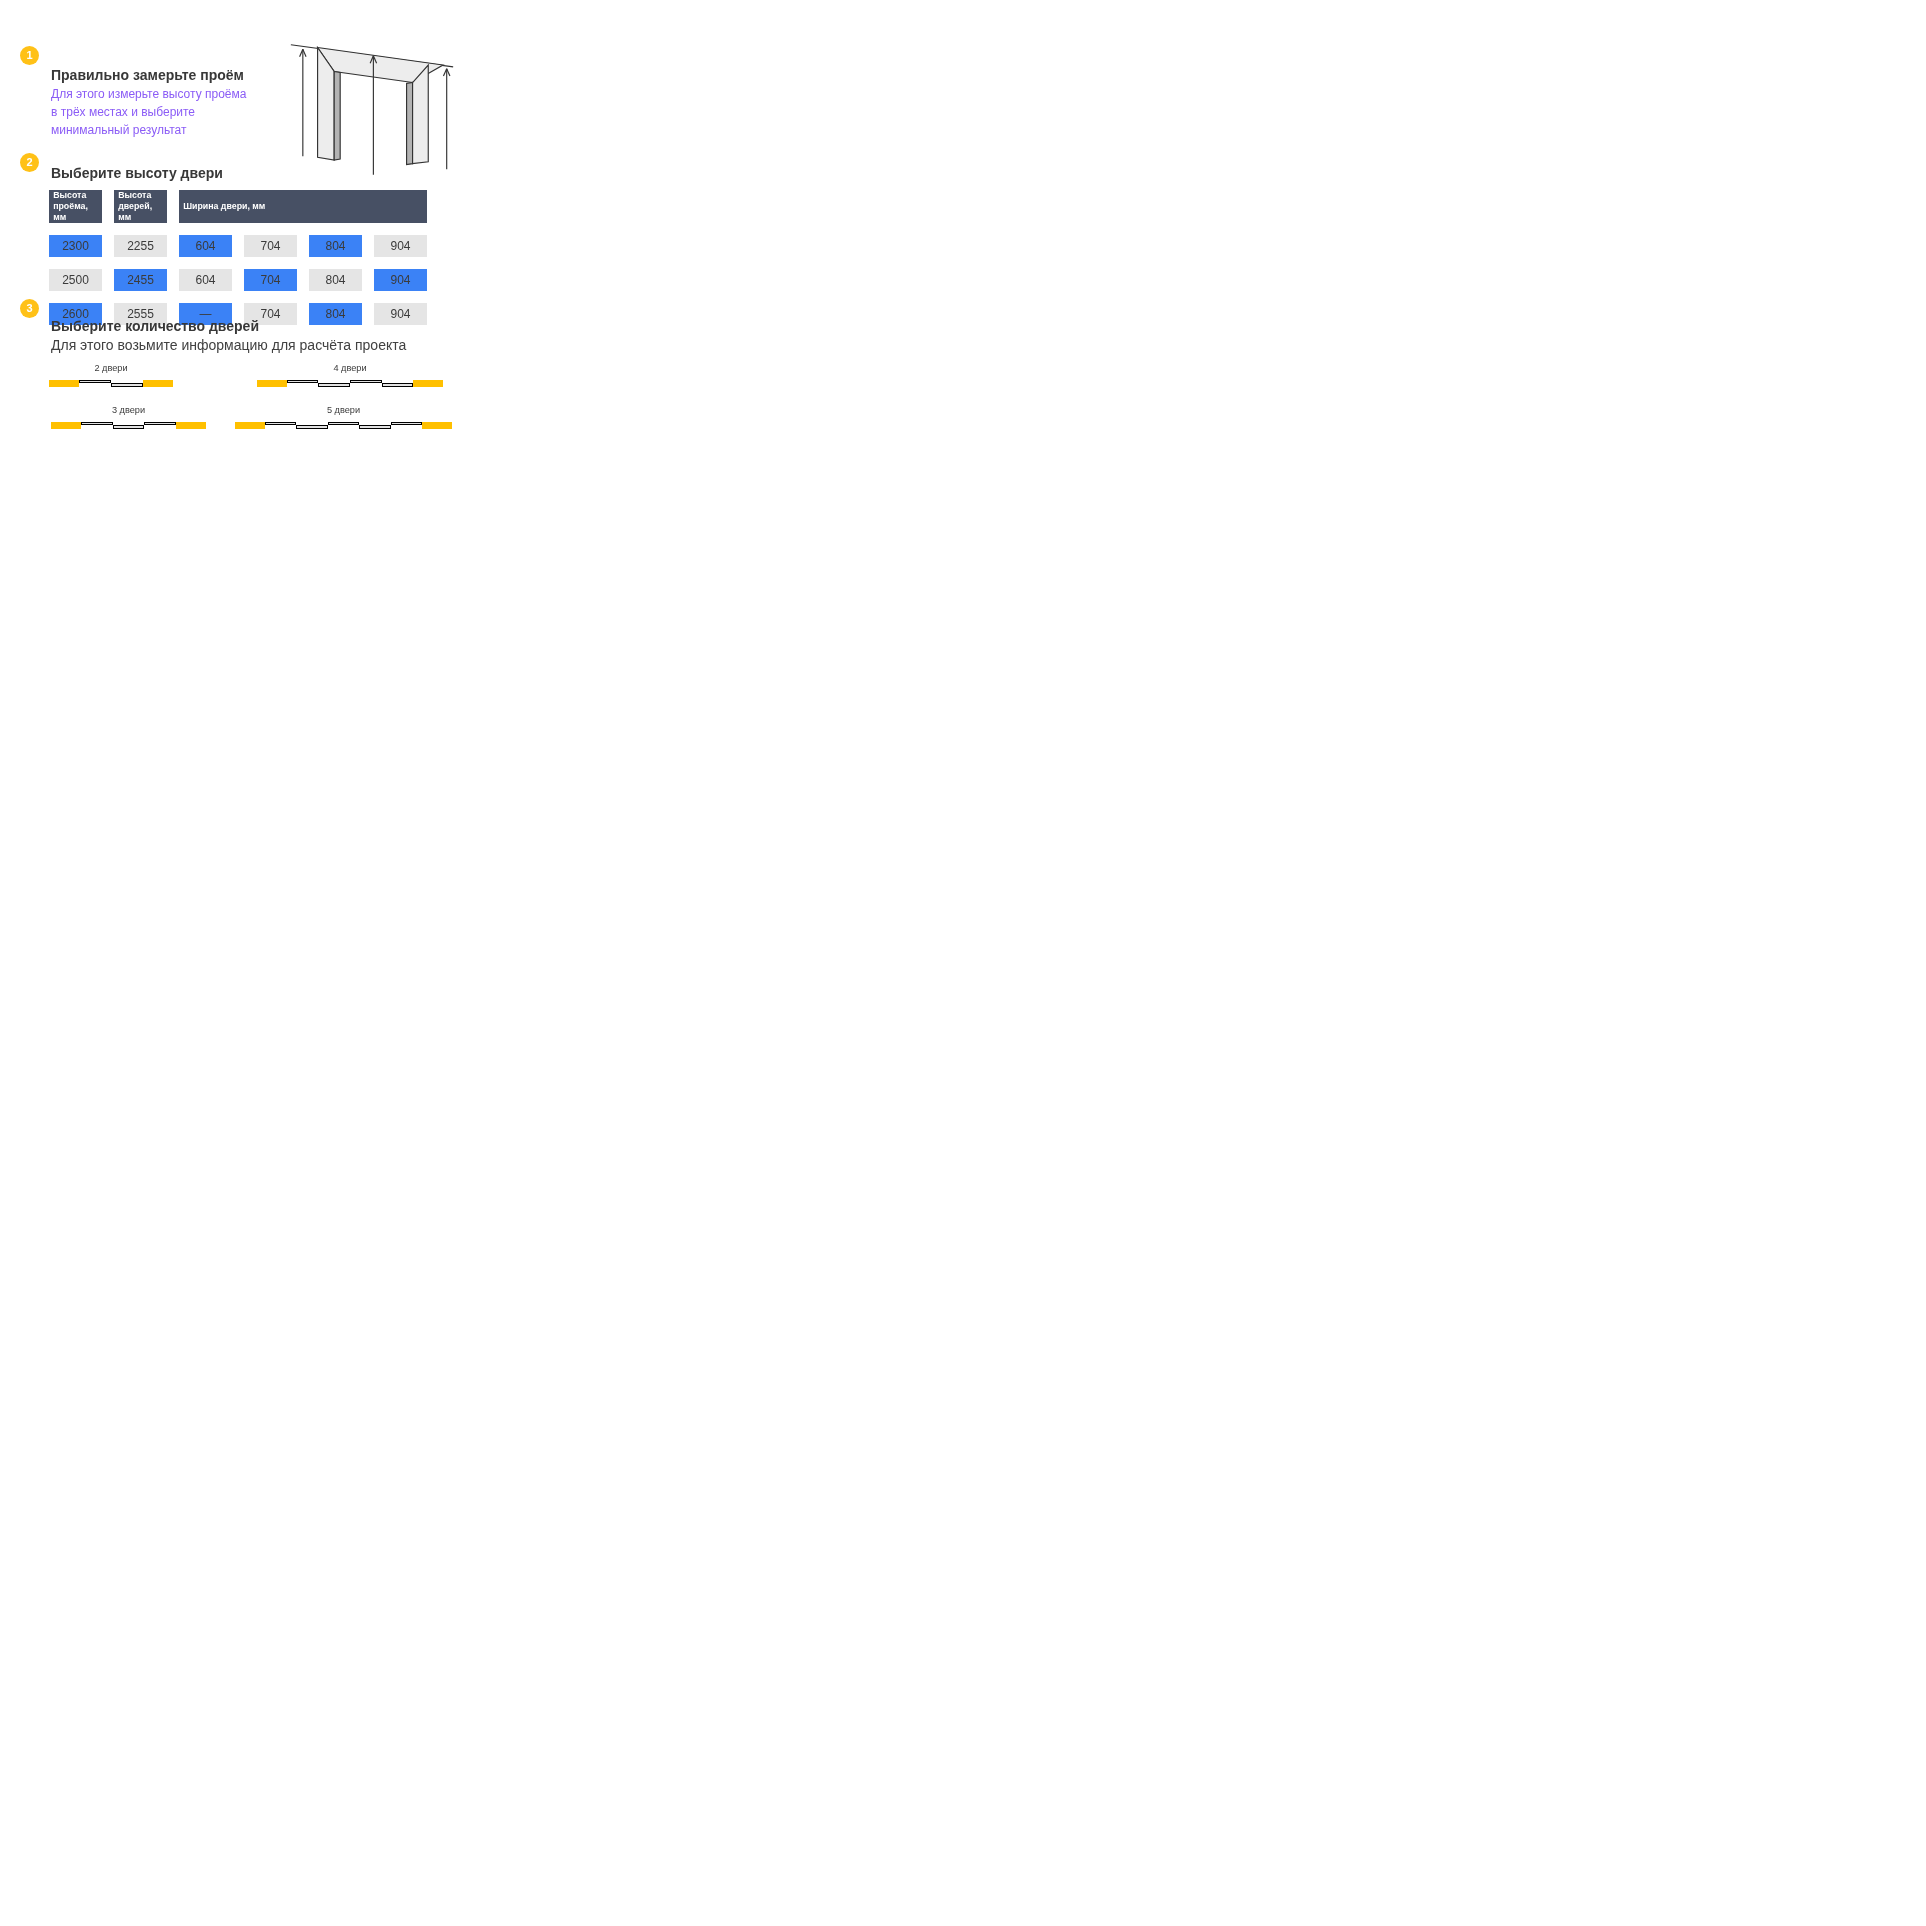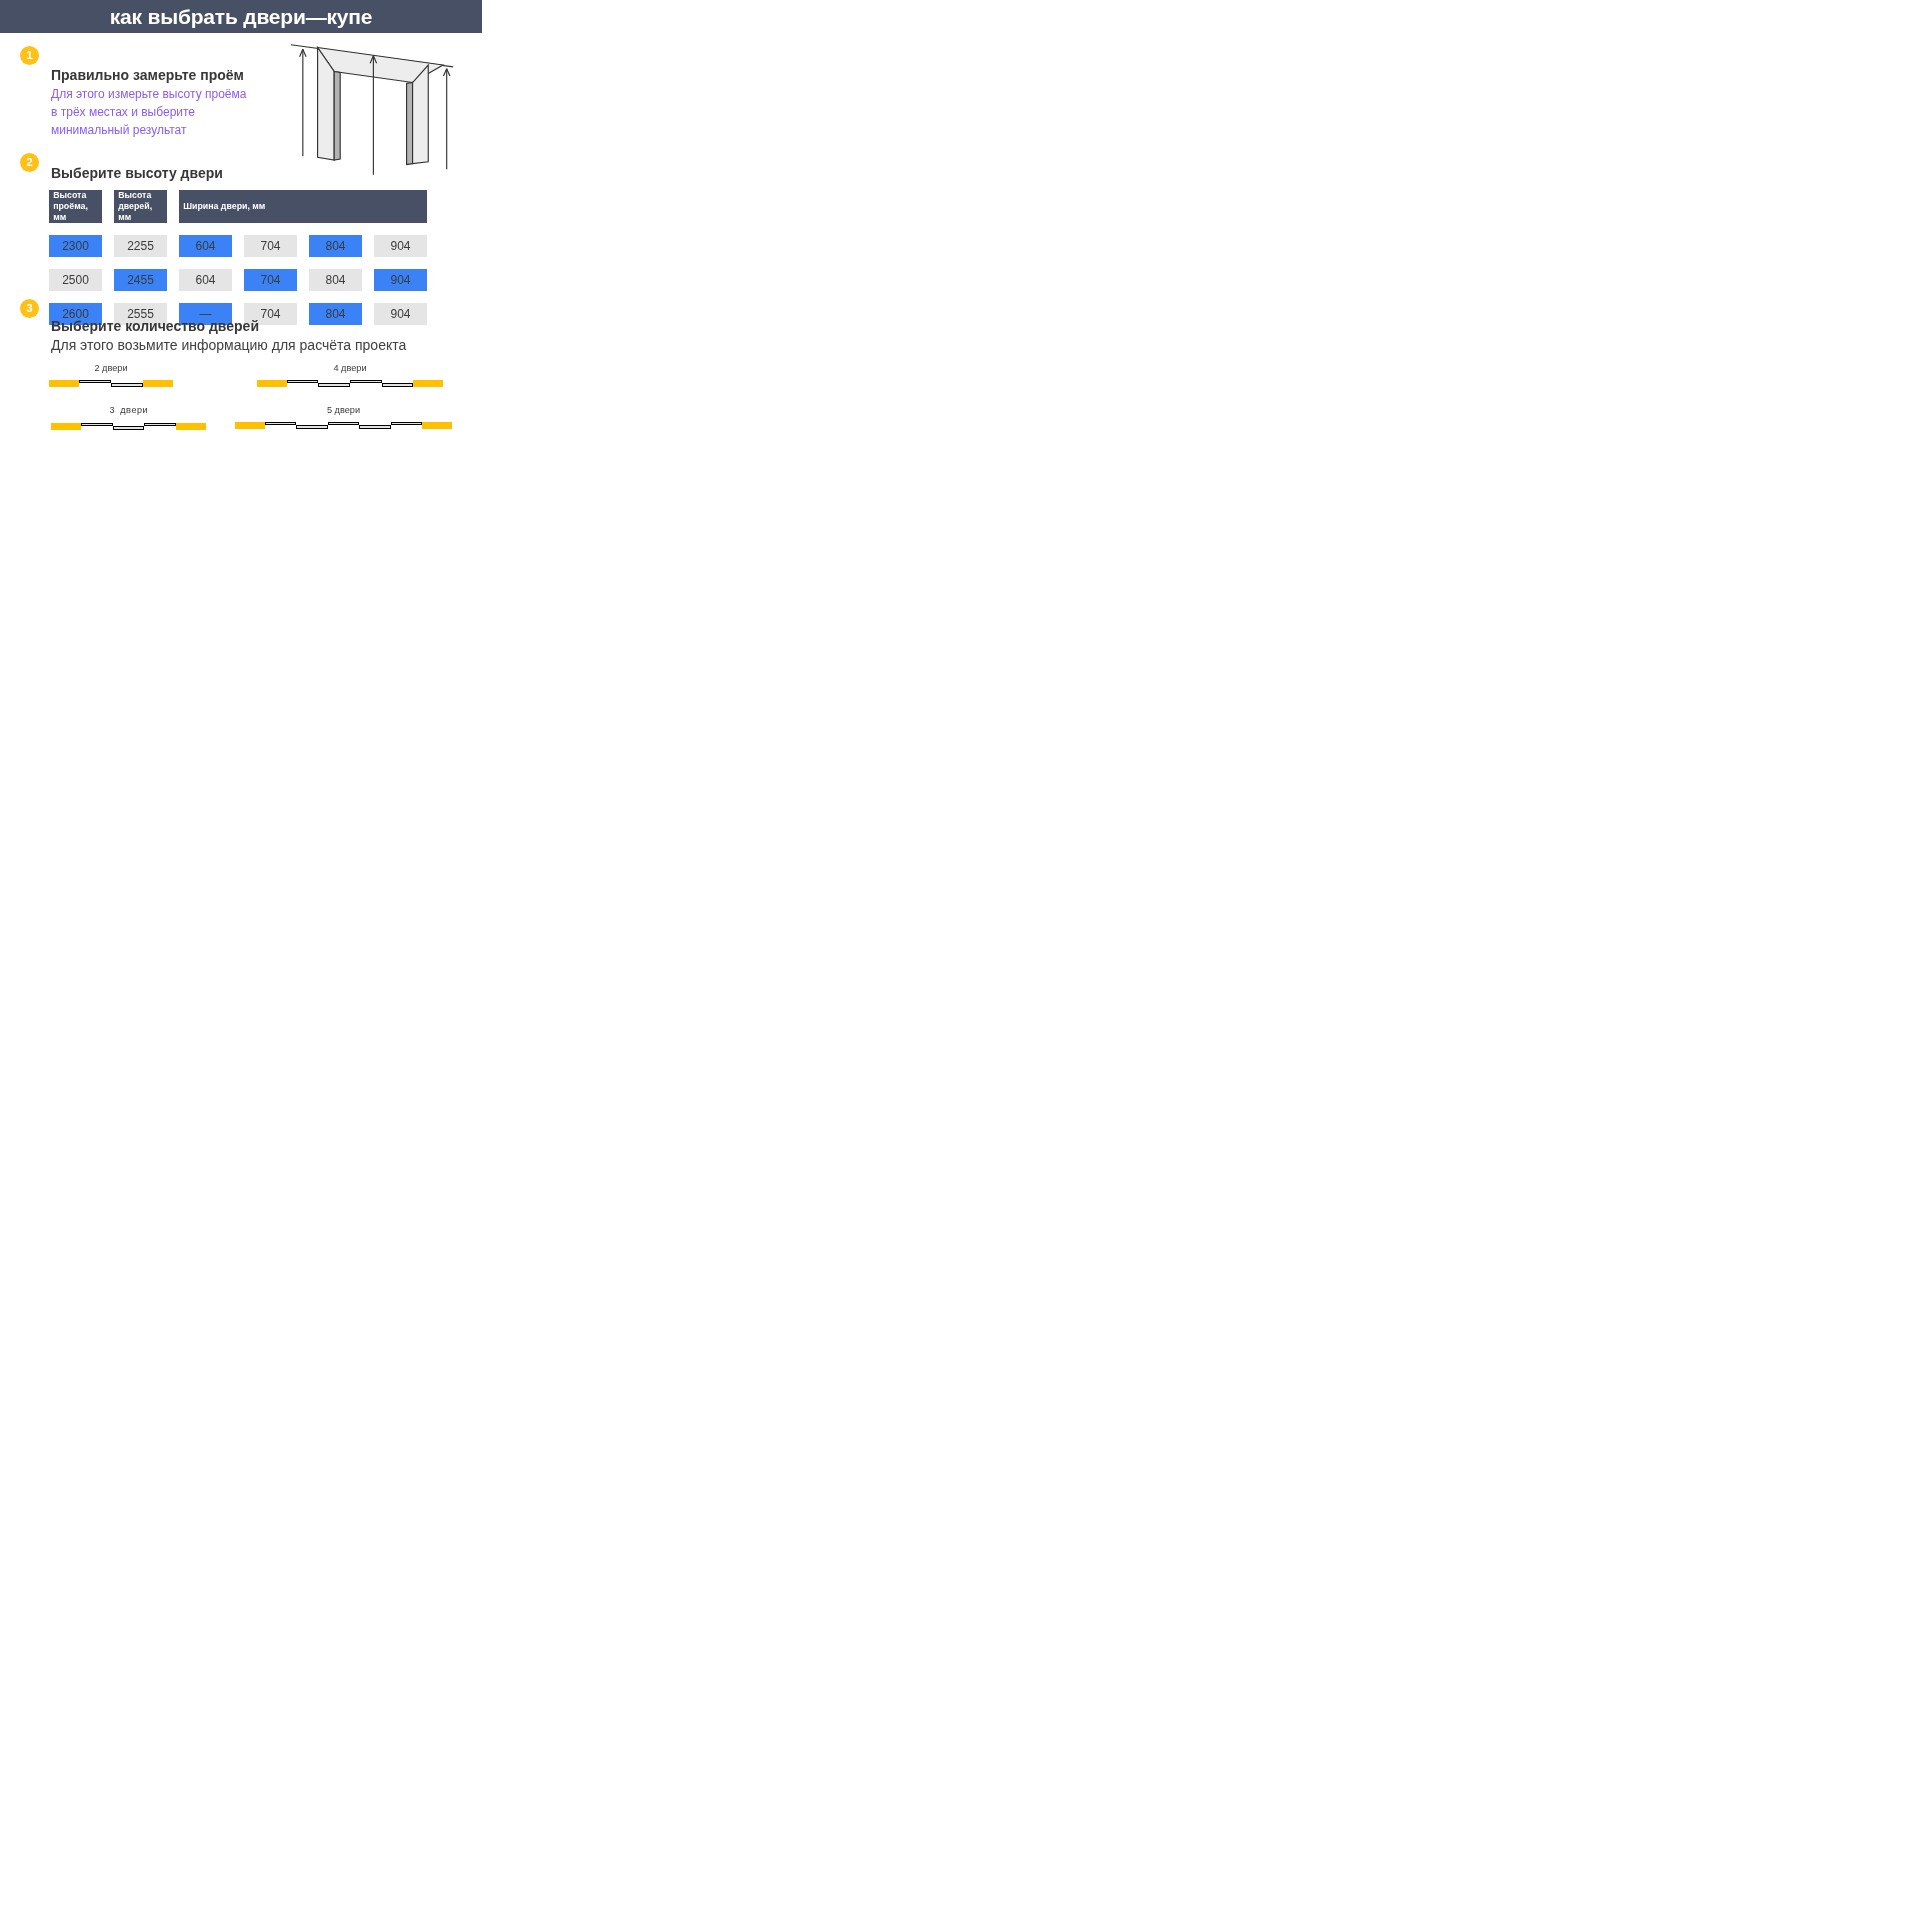--- a/index.html
+++ b/index.html
@@ -48,23 +48,20 @@
   .blk-yellow{height:7.4px;background:#FFC000;}
   .blk-door{height:3.7px;background:#E2E2E2;border:0.9px solid #000;box-sizing:border-box;}
   .door-top{align-self:flex-start;}
   .door-bottom{align-self:flex-end;}
 </style>
 </head>
 <body>
 
 <div class="page">
 
-  <div class="band">
-    <h1>как выбрать двери—купе</h1>
-  </div>
 
   <div class="badge badge1">1</div>
   <div class="step-title s1-title">Правильно замерьте проём</div>
   <div class="step-body s1-body">
     <div>Для этого измерьте высоту проёма</div>
     <div>в трёх местах и выберите</div>
     <div>минимальный результат</div>
   </div>
 
   <svg class="doorway" width="166" height="139" viewBox="0 0 360 300">
@@ -127,21 +124,21 @@
   <div id="diagrams">
       <div class="diagram" style="left: 49px; top: 363px; width: 124px;">
         <div class="diagram-label">2 двери</div>
         <div class="diagram-row">
           <div class="blk blk-yellow"></div>
           <div class="blk blk-door door-top"></div>
           <div class="blk blk-door door-bottom"></div>
           <div class="blk blk-yellow"></div>
         </div>
       </div>
-      <div class="diagram" style="left: 51px; top: 405px; width: 155px; font-family: Liberation Mono, monospace;">
+      <div class="diagram" style="left: 51px; top: 405px; width: 155px;">
         <div class="diagram-label">3 двери</div>
         <div class="diagram-row">
           <div class="blk blk-yellow"></div>
           <div class="blk blk-door door-top"></div>
           <div class="blk blk-door door-bottom"></div>
           <div class="blk blk-door door-top"></div>
           <div class="blk blk-yellow"></div>
         </div>
       </div>
       <div class="diagram" style="left: 257px; top: 363px; width: 186px;">

